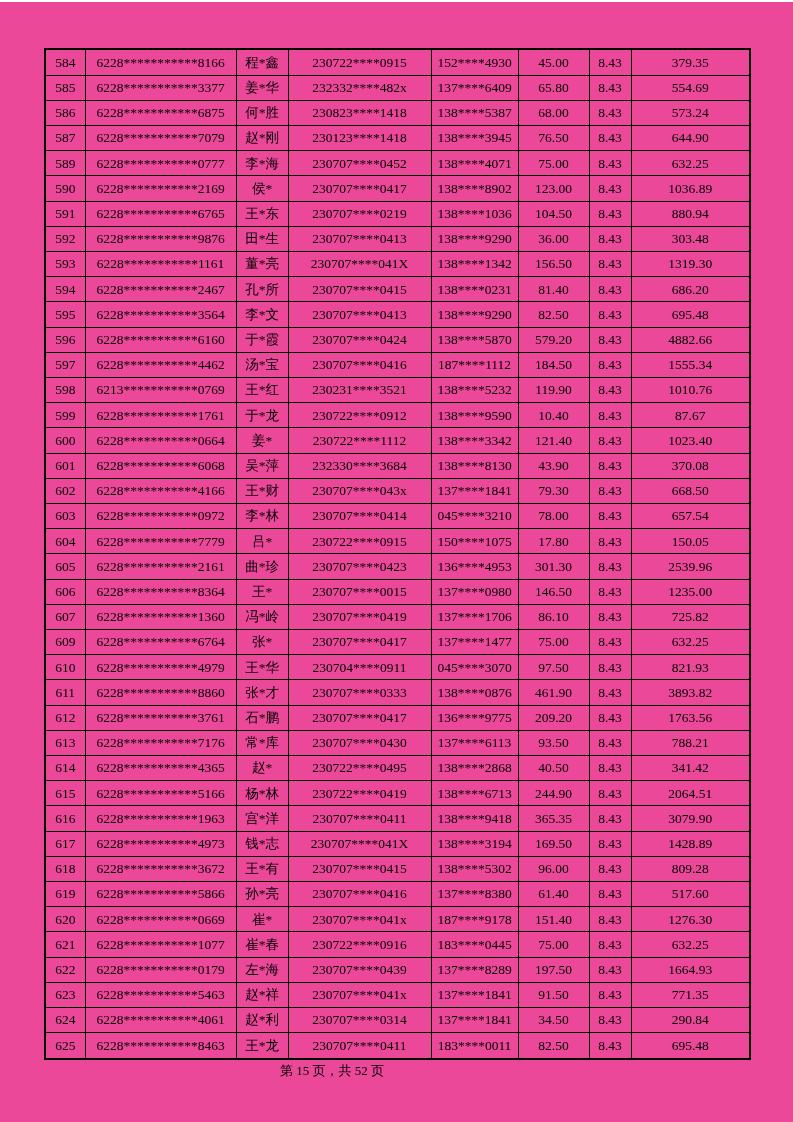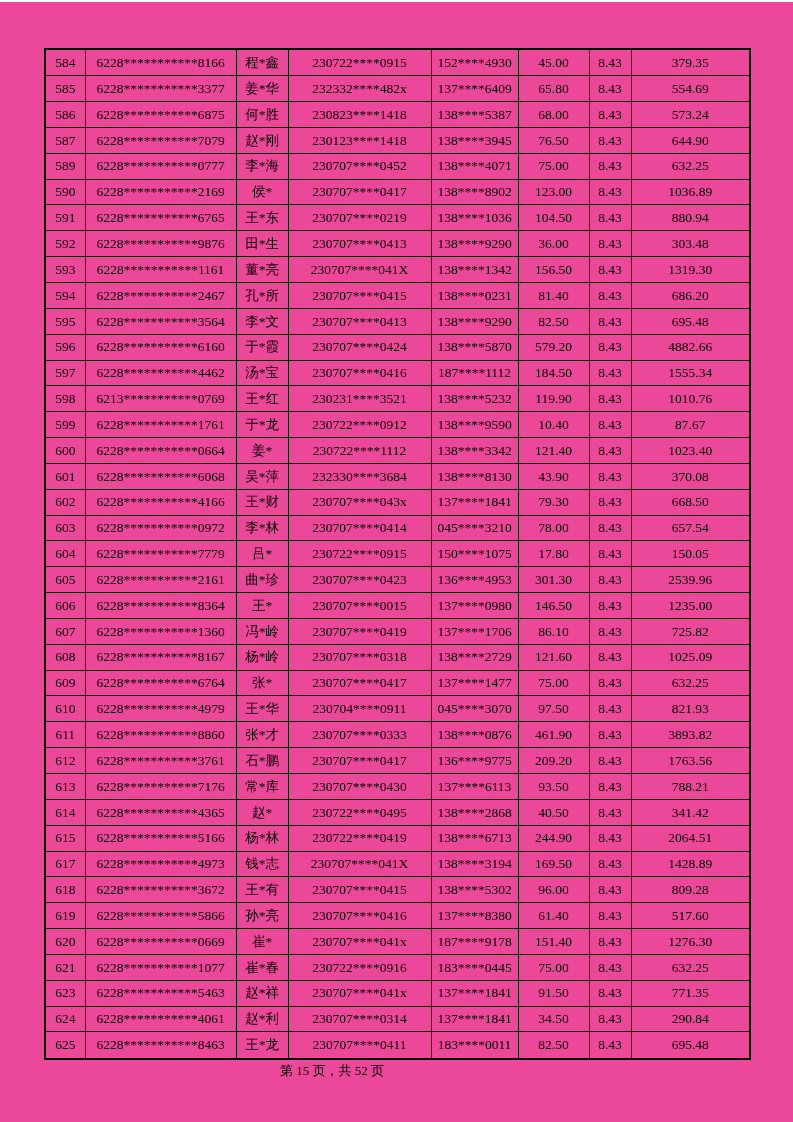--- a/index.html
+++ b/index.html
@@ -306,30 +306,20 @@
           <td class="col-row-number">607</td>
           <td class="col-card-number">6228***********1360</td>
           <td class="col-name">冯*岭</td>
           <td class="col-id-number">230707****0419</td>
           <td class="col-phone">137****1706</td>
           <td class="col-amount">86.10</td>
           <td class="col-rate">8.43</td>
           <td class="col-total">725.82</td>
         </tr>
         <tr>
-          <td class="col-row-number">608</td>
-          <td class="col-card-number">6228***********8167</td>
-          <td class="col-name">杨*岭</td>
-          <td class="col-id-number">230707****0318</td>
-          <td class="col-phone">138****2729</td>
-          <td class="col-amount">121.60</td>
-          <td class="col-rate">8.43</td>
-          <td class="col-total">1025.09</td>
-        </tr>
-        <tr>
           <td class="col-row-number">609</td>
           <td class="col-card-number">6228***********6764</td>
           <td class="col-name">张*</td>
           <td class="col-id-number">230707****0417</td>
           <td class="col-phone">137****1477</td>
           <td class="col-amount">75.00</td>
           <td class="col-rate">8.43</td>
           <td class="col-total">632.25</td>
         </tr>
         <tr>
@@ -386,20 +376,30 @@
           <td class="col-row-number">615</td>
           <td class="col-card-number">6228***********5166</td>
           <td class="col-name">杨*林</td>
           <td class="col-id-number">230722****0419</td>
           <td class="col-phone">138****6713</td>
           <td class="col-amount">244.90</td>
           <td class="col-rate">8.43</td>
           <td class="col-total">2064.51</td>
         </tr>
         <tr>
+          <td class="col-row-number">616</td>
+          <td class="col-card-number">6228***********1963</td>
+          <td class="col-name">宫*洋</td>
+          <td class="col-id-number">230707****0411</td>
+          <td class="col-phone">138****9418</td>
+          <td class="col-amount">365.35</td>
+          <td class="col-rate">8.43</td>
+          <td class="col-total">3079.90</td>
+        </tr>
+        <tr>
           <td class="col-row-number">617</td>
           <td class="col-card-number">6228***********4973</td>
           <td class="col-name">钱*志</td>
           <td class="col-id-number">230707****041X</td>
           <td class="col-phone">138****3194</td>
           <td class="col-amount">169.50</td>
           <td class="col-rate">8.43</td>
           <td class="col-total">1428.89</td>
         </tr>
         <tr>
@@ -434,20 +434,30 @@
         </tr>
         <tr>
           <td class="col-row-number">621</td>
           <td class="col-card-number">6228***********1077</td>
           <td class="col-name">崔*春</td>
           <td class="col-id-number">230722****0916</td>
           <td class="col-phone">183****0445</td>
           <td class="col-amount">75.00</td>
           <td class="col-rate">8.43</td>
           <td class="col-total">632.25</td>
+        </tr>
+        <tr>
+          <td class="col-row-number">622</td>
+          <td class="col-card-number">6228***********0179</td>
+          <td class="col-name">左*海</td>
+          <td class="col-id-number">230707****0439</td>
+          <td class="col-phone">137****8289</td>
+          <td class="col-amount">197.50</td>
+          <td class="col-rate">8.43</td>
+          <td class="col-total">1664.93</td>
         </tr>
         <tr>
           <td class="col-row-number">623</td>
           <td class="col-card-number">6228***********5463</td>
           <td class="col-name">赵*祥</td>
           <td class="col-id-number">230707****041x</td>
           <td class="col-phone">137****1841</td>
           <td class="col-amount">91.50</td>
           <td class="col-rate">8.43</td>
           <td class="col-total">771.35</td>

